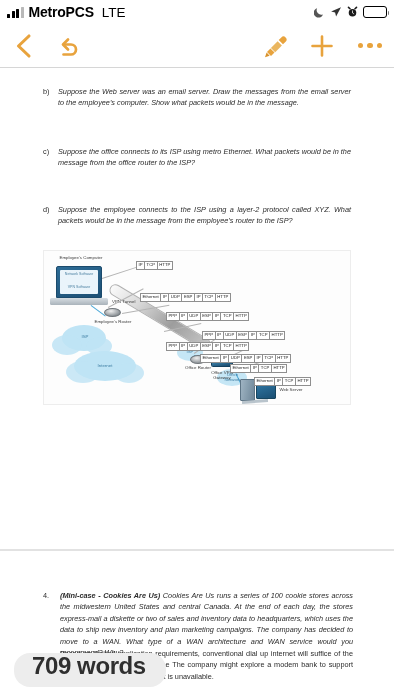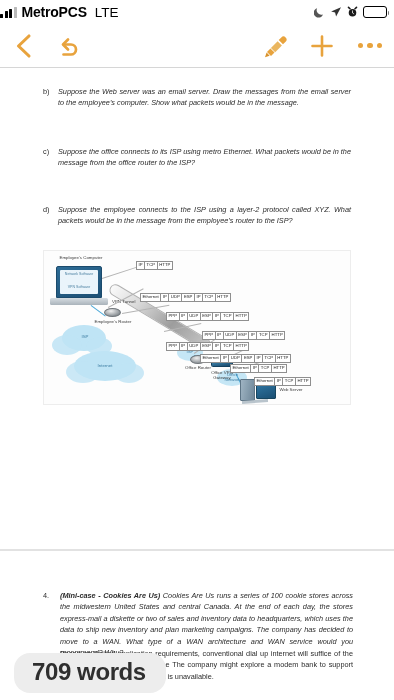--- a/index.html
+++ b/index.html
@@ -10,21 +10,21 @@
     font-family: "Liberation Sans", sans-serif;
     overflow: hidden;
   }
   #app { position: relative; width: 394px; height: 700px; background: #fff; }
 
   
   .statusbar {
     position: absolute; top: 0; left: 0; width: 394px; height: 24px;
     display: flex; align-items: center; color: #000;
   }
-  .sb-left { display: flex; align-items: center; gap: 5px; padding-left: 0; }
+  .sb-left { display: flex; align-items: center; gap: 5px; padding-left: 7px; }
   .sb-bars { display: flex; align-items: flex-end; gap: 1.5px; height: 11px; }
   .sb-bars i { display: block; width: 3px; background: #000; border-radius: .5px; }
   .sb-bars i:nth-child(1) { height: 4px; }
   .sb-bars i:nth-child(2) { height: 6.5px; }
   .sb-bars i:nth-child(3) { height: 9px; }
   .sb-bars i:nth-child(4) { height: 11px; background: #b9b9b9; }
   .sb-carrier { font-size: 14px; font-weight: 700; letter-spacing: -.2px; }
   .sb-net { font-size: 13.5px; font-weight: 400; margin-left: 3px; }
   .sb-time {
     position: absolute; left: 0; right: 0; text-align: center;
@@ -153,21 +153,21 @@
   #q-4 b { font-weight: 700; }
   .answer {
     position: absolute; left: 60px; top: 580px; width: 293px;
     font-size: 7.3px; line-height: 11.4px; color: #2b2b2b; text-align: justify;
   }
   .answer .l4 { margin-left: -17px; }
 
   
   .wordbadge {
     position: absolute; left: 14px; top: 653px;
-    padding: 7px 20px 9px 18px; background: #ededed;
+    padding: 1px 20px 9px 18px; background: #ededed;
     border-radius: 16px; font-size: 24px; font-weight: 700;
     color: #2f2f2f; letter-spacing: -.4px; line-height: 1;
   }
 </style>
 </head>
 <body>
 
 <div id="app">
 
   <div class="statusbar">

